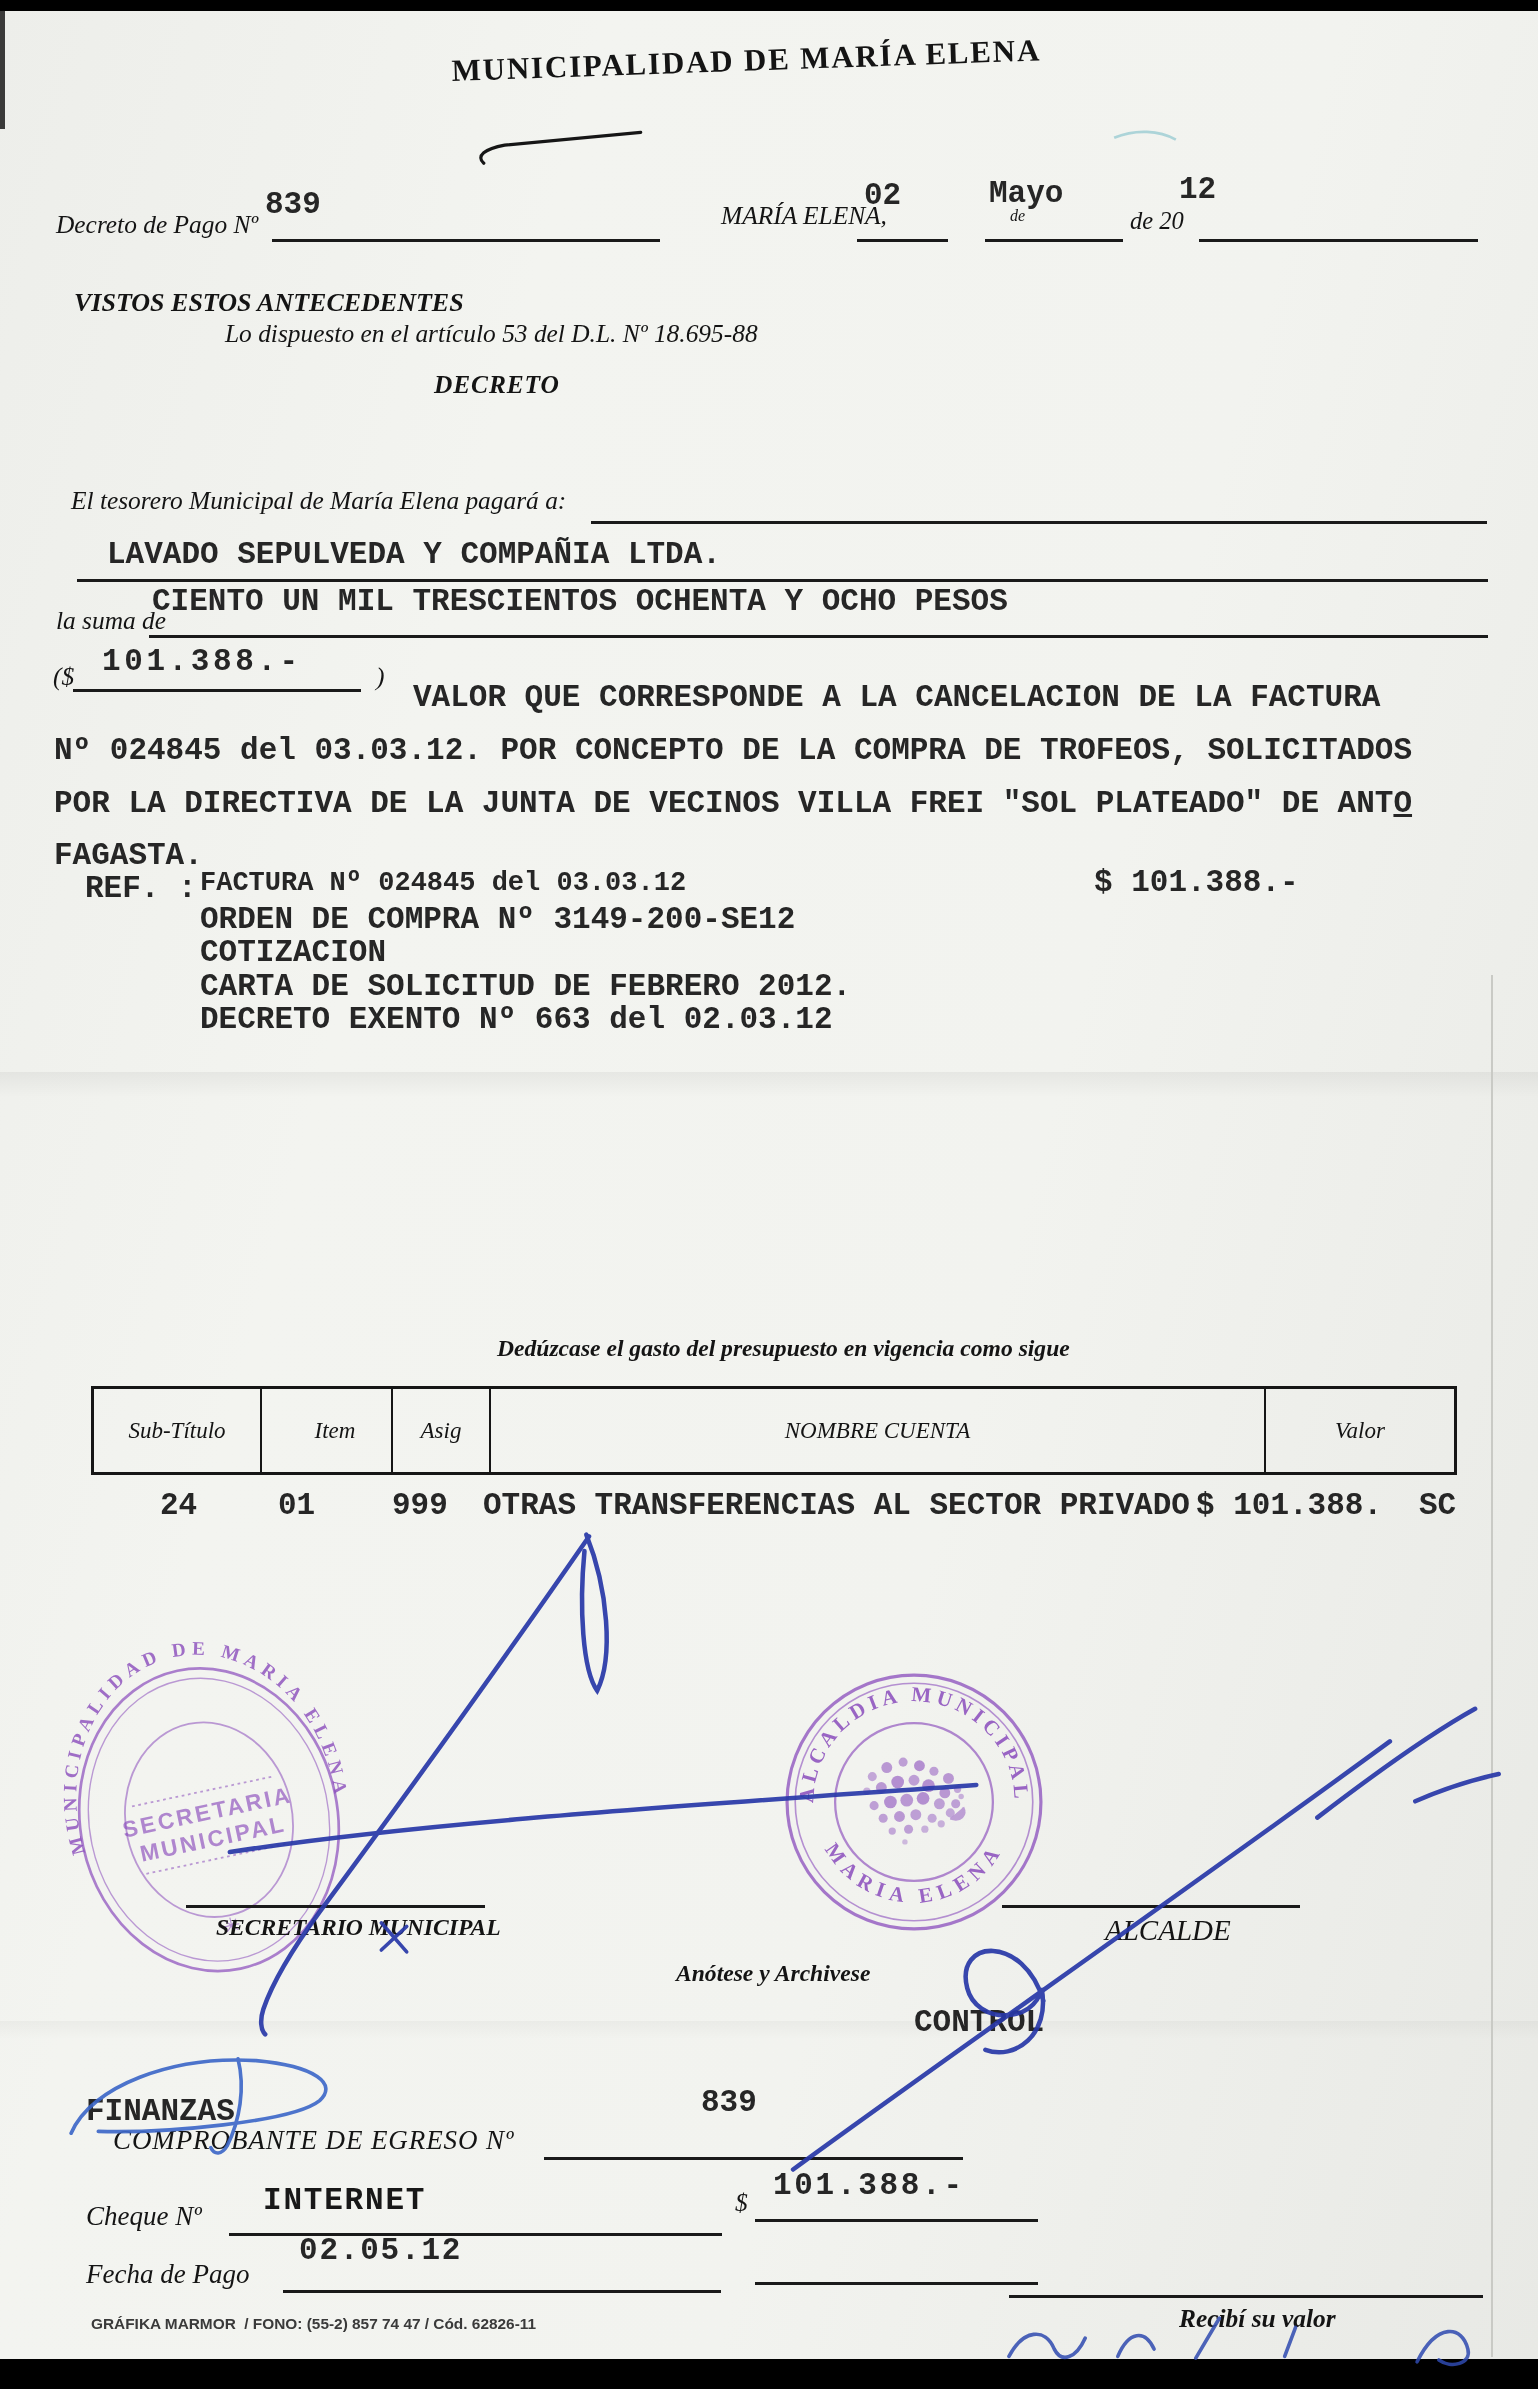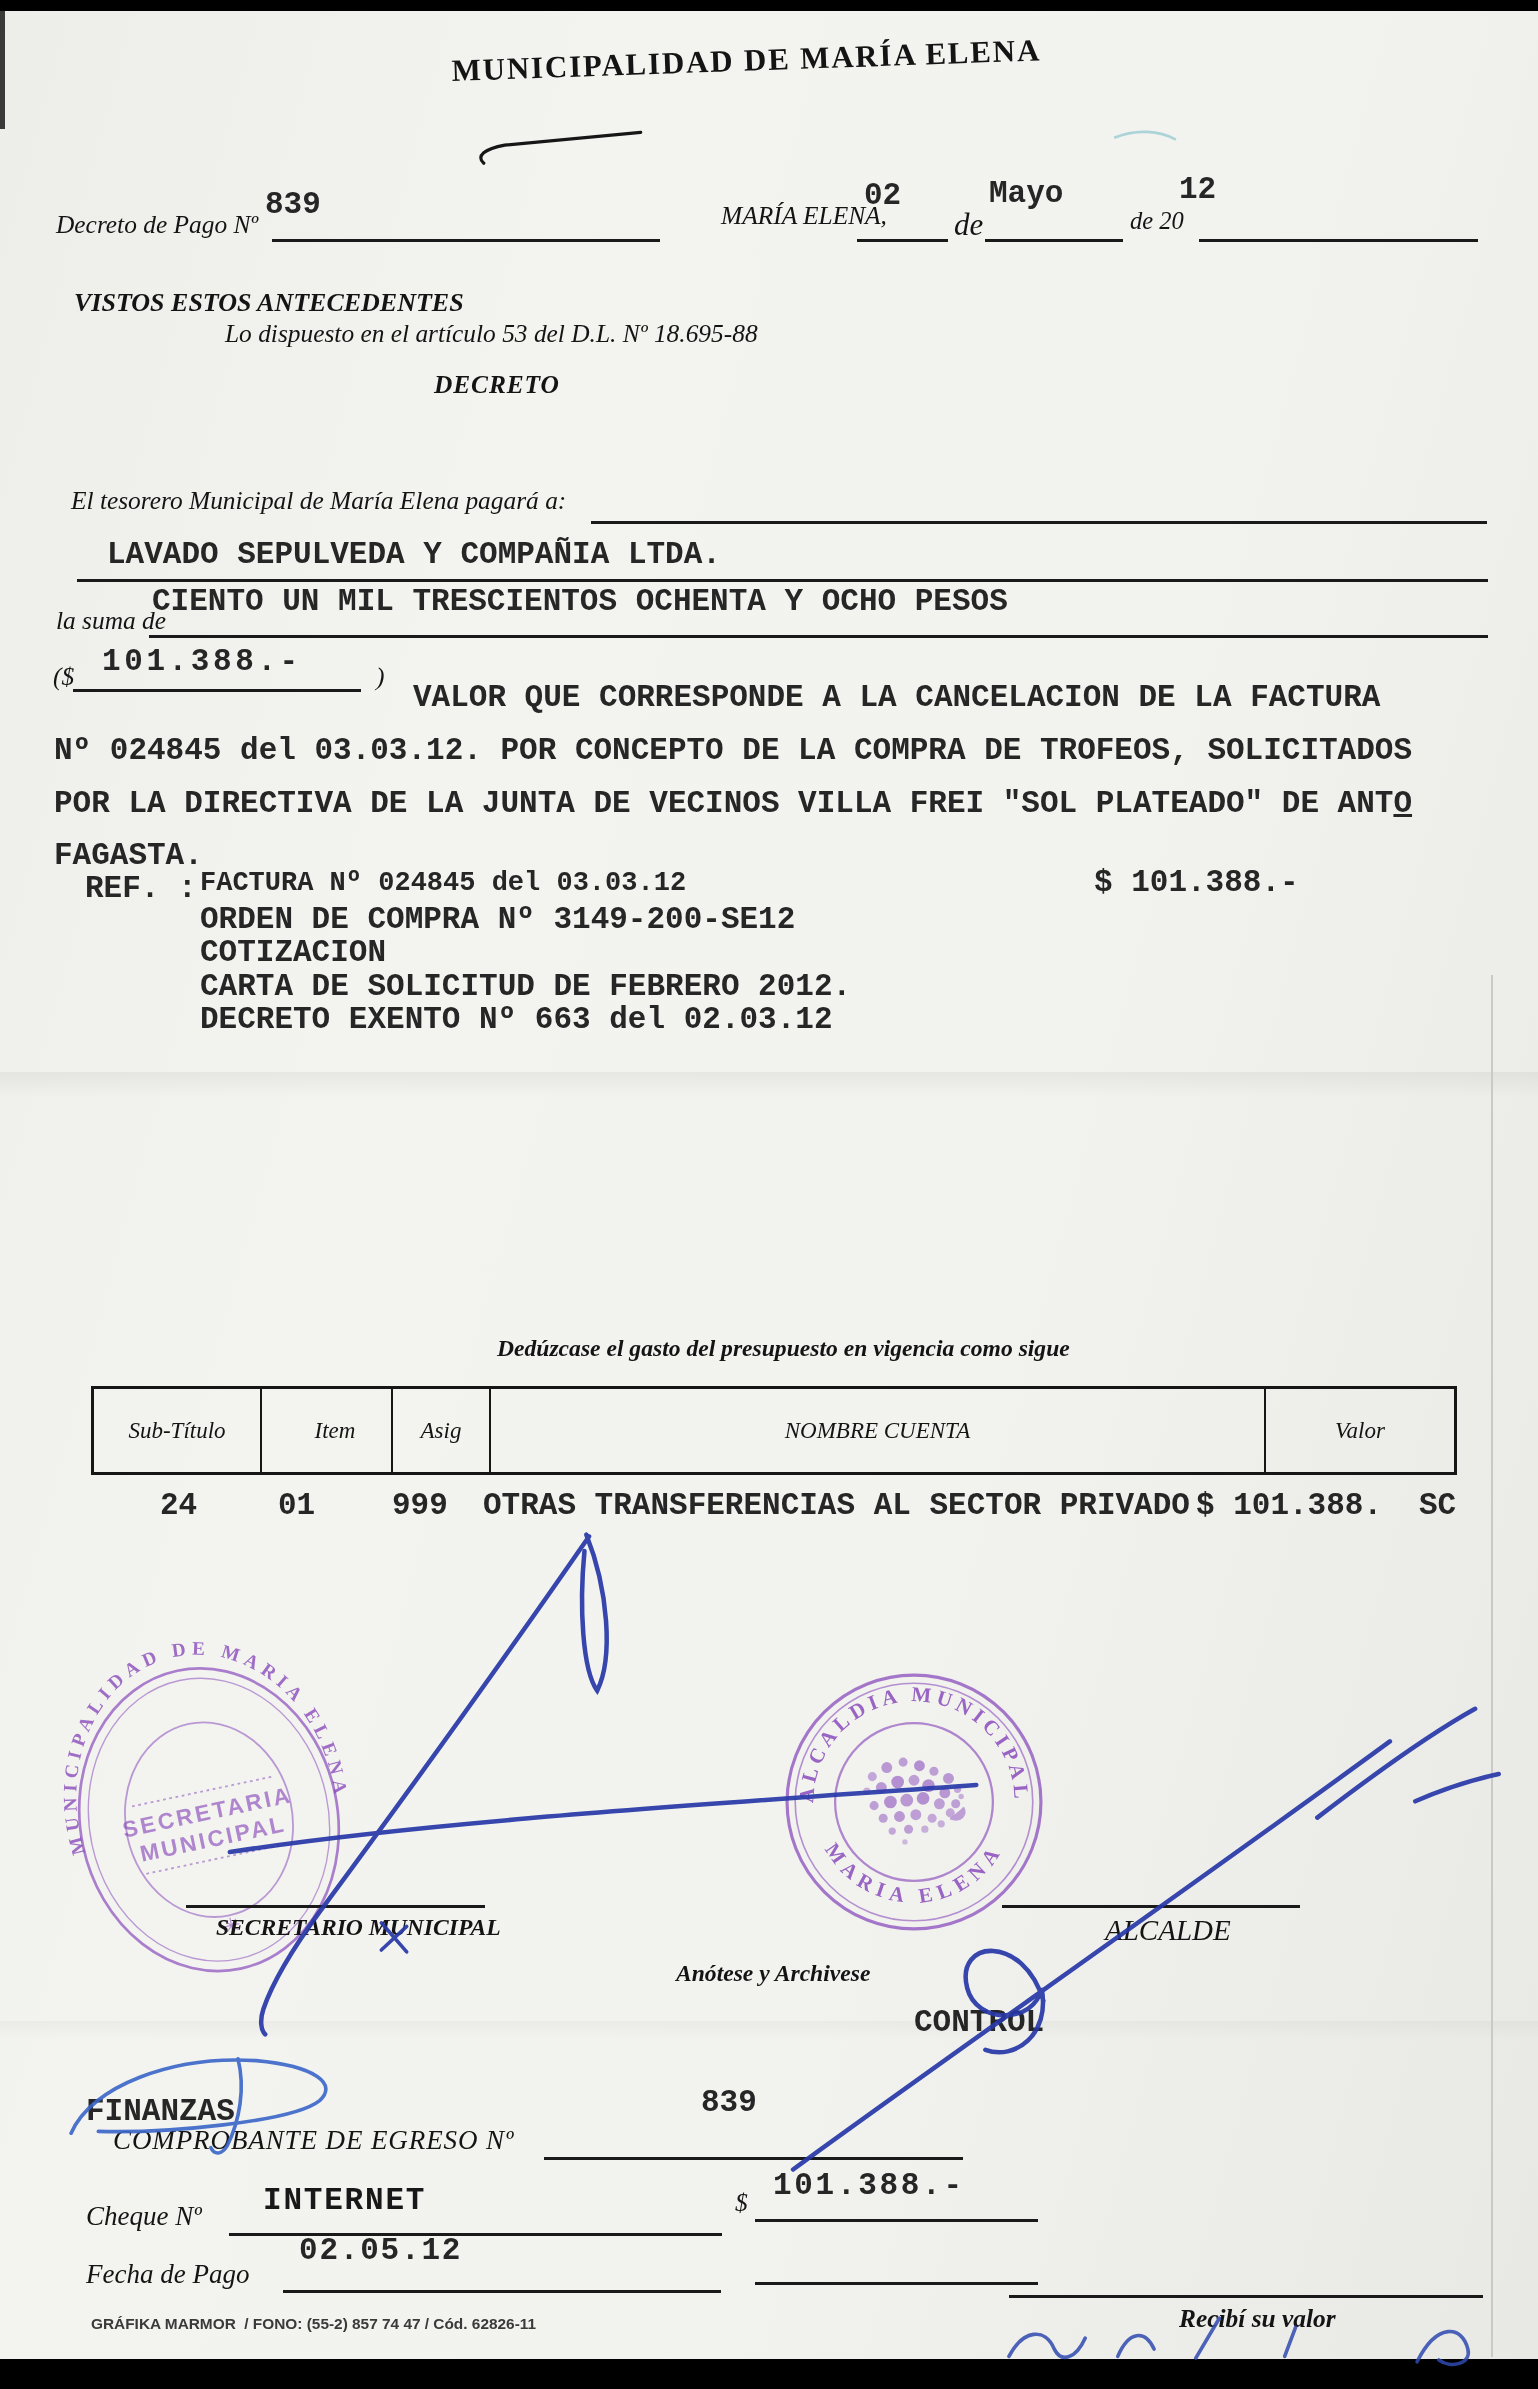--- a/index.html
+++ b/index.html
@@ -33,21 +33,21 @@
   <div class="abs" style="left:1491px;top:975px;width:1.8px;height:1382px;background:#c9cac5;"></div>
 
   <div class="abs rm" style="left:451px;top:53px;font-size:31px;font-weight:700;letter-spacing:1.8px;transform:rotate(-2deg);transform-origin:left top;">MUNICIPALIDAD DE MARÍA ELENA</div>
 
   <div class="abs it" style="left:56px;top:210px;font-size:25.4px;">Decreto de Pago Nº</div>
   <div class="abs tw" style="left:265px;top:187px;font-size:31px;">839</div>
   <div class="ln" style="left:272px;top:239px;width:388px;"></div>
   <div class="abs it" style="left:721px;top:201px;font-size:25.4px;">MARÍA ELENA,</div>
   <div class="abs tw" style="left:864px;top:178px;font-size:31px;">02</div>
   <div class="ln" style="left:857px;top:239px;width:91px;"></div>
-  <div class="abs it" style="left:954px;top:207px;font-size:31px;">de</div>
+  <div class="abs it" style="left:1010px;top:207px;font-size:16px;">de</div>
   <div class="abs tw" style="left:989px;top:176px;font-size:31px;">Mayo</div>
   <div class="ln" style="left:985px;top:239px;width:138px;"></div>
   <div class="abs it" style="left:1130px;top:207px;font-size:24.5px;">de 20</div>
   <div class="abs tw" style="left:1179px;top:172px;font-size:31px;">12</div>
   <div class="ln" style="left:1199px;top:239px;width:279px;"></div>
 
   <div class="abs it" style="left:74px;top:288px;font-size:26px;font-weight:600;">VISTOS ESTOS ANTECEDENTES</div>
   <div class="abs it" style="left:225px;top:319px;font-size:25.4px;">Lo dispuesto en el artículo 53 del D.L. Nº 18.695-88</div>
   <div class="abs it" style="left:434px;top:370px;font-size:25.4px;font-weight:600;letter-spacing:0.9px;">DECRETO</div>
 

